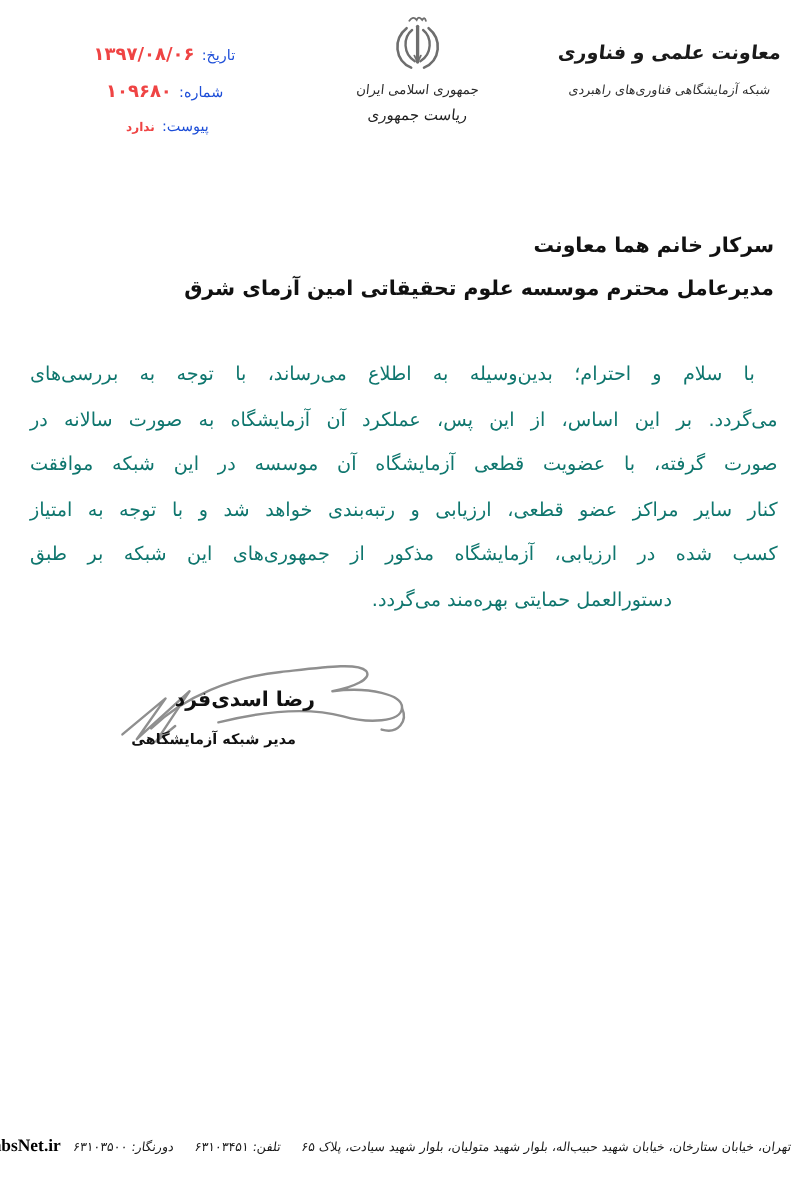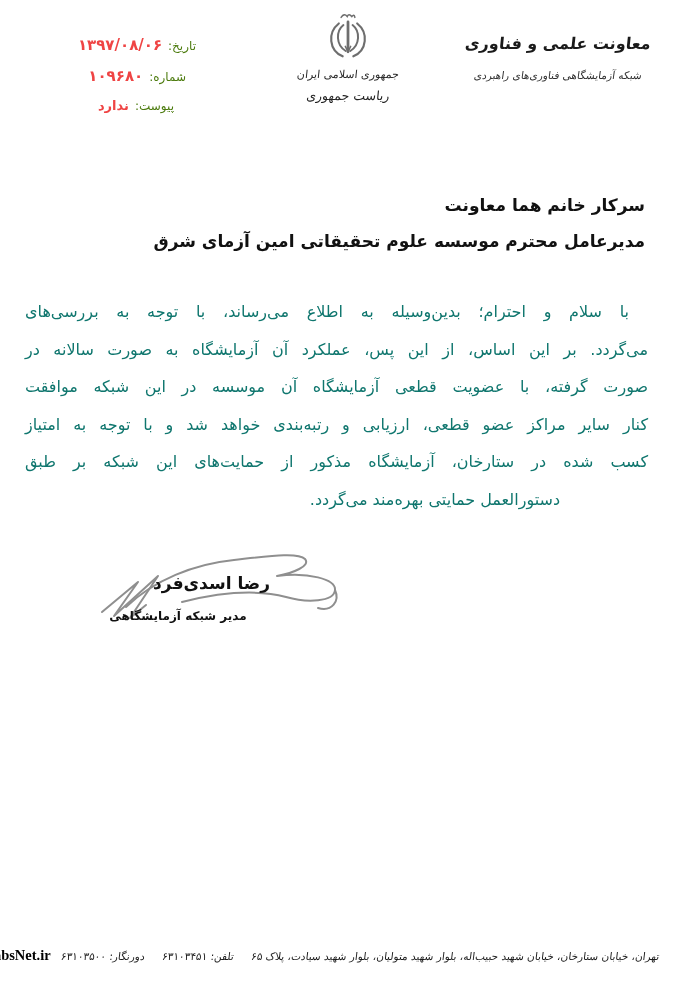--- a/index.html
+++ b/index.html
@@ -6,23 +6,23 @@
   .page{
     position:relative;width:675px;height:1000px;background:#ffffff;
     margin:0 auto;overflow:hidden;
     font-family:"DejaVu Sans",sans-serif;color:#1c1c1c;
   }
   
   .meta-block{position:absolute;top:36px;left:18px;width:178px;direction:rtl;}
   .meta-row{display:flex;justify-content:flex-start;align-items:baseline;gap:6px;margin-bottom:13px;}
   .meta-row.r2{padding-right:10px;}
   .meta-row.r3{padding-right:22px;margin-bottom:0;}
-  .meta-label{font-size:12px;color:#4d7c0f;}
+  .meta-label{font-size:12px;color:#1d4ed8;}
   .meta-value{font-size:15px;font-weight:bold;color:#ef4444;}
-  .meta-value.small{font-size:13px;}
+  .meta-value.small{font-size:10px;}
 
   .emblem-block{position:absolute;top:12px;left:288px;width:120px;text-align:center;direction:rtl;}
   .emblem-svg{display:block;margin:0 auto;}
   .emblem-line1{font-size:11px;margin-top:4px;color:#2a2a2a;transform:skewX(-6deg);}
   .emblem-line2{font-size:12.5px;margin-top:7px;color:#222;transform:skewX(-6deg);}
 
   .right-block{position:absolute;top:34px;right:22px;width:190px;text-align:center;direction:rtl;}
   .right-line1{font-size:16px;font-weight:bold;color:#1a1a1a;transform:skewX(-6deg);}
   .right-line2{font-size:10.5px;margin-top:16px;color:#2f2f2f;transform:skewX(-8deg);}
 
@@ -32,21 +32,21 @@
 
   
   .body-text{position:absolute;top:293px;left:25px;right:27px;direction:rtl;font-size:16px;color:#0f766e;}
   .body-line{line-height:37.5px;text-align:justify;text-align-last:justify;white-space:normal;}
   .body-line.first{padding-right:19px;}
   .body-line.last{text-align:right;text-align-last:right;padding-right:88px;}
 
   
   .sig-block{position:absolute;top:544px;left:86px;width:268px;height:100px;}
   .sig-scribble{position:absolute;top:0;left:0;}
-  .sig-name{position:absolute;top:29px;left:52px;width:132px;text-align:right;
+  .sig-name{position:absolute;top:29px;left:52px;width:132px;text-align:center;
             font-size:17px;font-weight:bold;direction:rtl;color:#111;}
   .sig-title{position:absolute;top:65px;left:14px;width:156px;text-align:center;
              font-size:12px;font-weight:bold;direction:rtl;color:#111;}
 
   
   .footer{position:absolute;top:947px;left:45px;right:16px;display:flex;direction:rtl;
           justify-content:space-between;align-items:baseline;gap:10px;}
   .footer-fa{font-size:10.5px;color:#1a1a1a;white-space:nowrap;transform:skewX(-7deg);}
   .footer-fa .seg{margin-left:14px;}
   .footer-url{font-family:"Liberation Serif",serif;font-weight:bold;font-size:14.5px;
@@ -96,21 +96,21 @@
   <div class="recipient">
     <div class="recipient-line">سرکار خانم هما معاونت</div>
     <div class="recipient-line">مدیرعامل محترم موسسه علوم تحقیقاتی امین آزمای شرق</div>
   </div>
 
   <div class="body-text">
     <div class="body-line first">با سلام و احترام؛ بدین‌وسیله به اطلاع می‌رساند، با توجه به بررسی‌های</div>
     <div class="body-line">می‌گردد. بر این اساس، از این پس، عملکرد آن آزمایشگاه به صورت سالانه در</div>
     <div class="body-line">صورت گرفته، با عضویت قطعی آزمایشگاه آن موسسه در این شبکه موافقت</div>
     <div class="body-line">کنار سایر مراکز عضو قطعی، ارزیابی و رتبه‌بندی خواهد شد و با توجه به امتیاز</div>
-    <div class="body-line">کسب شده در ستارخان، آزمایشگاه مذکور از حمایت‌های این شبکه بر طبق</div>
+    <div class="body-line">کسب شده در ارزیابی، آزمایشگاه مذکور از جمهوری‌های این شبکه بر طبق</div>
     <div class="body-line last">دستورالعمل حمایتی بهره‌مند می‌گردد.</div>
   </div>
 
   <div class="sig-block">
     <svg class="sig-scribble" width="262" height="92" viewBox="0 0 262 92" aria-hidden="true">
       <g fill="none" stroke="#8f8f8f" stroke-width="2" stroke-linecap="round" stroke-linejoin="round">
         <path d="M16 68 L52 38 L28 72 L72 32 L44 74 L60 61"></path>
         <path d="M40 63 C68 36 108 20 148 16 C184 12 212 8 219 15 C225 22 207 29 191 32
                  C222 28 250 35 249 46 C248 58 221 59 200 53 C166 44 128 50 96 58"></path>
         <path d="M249 46 C254 57 246 68 232 64"></path>

